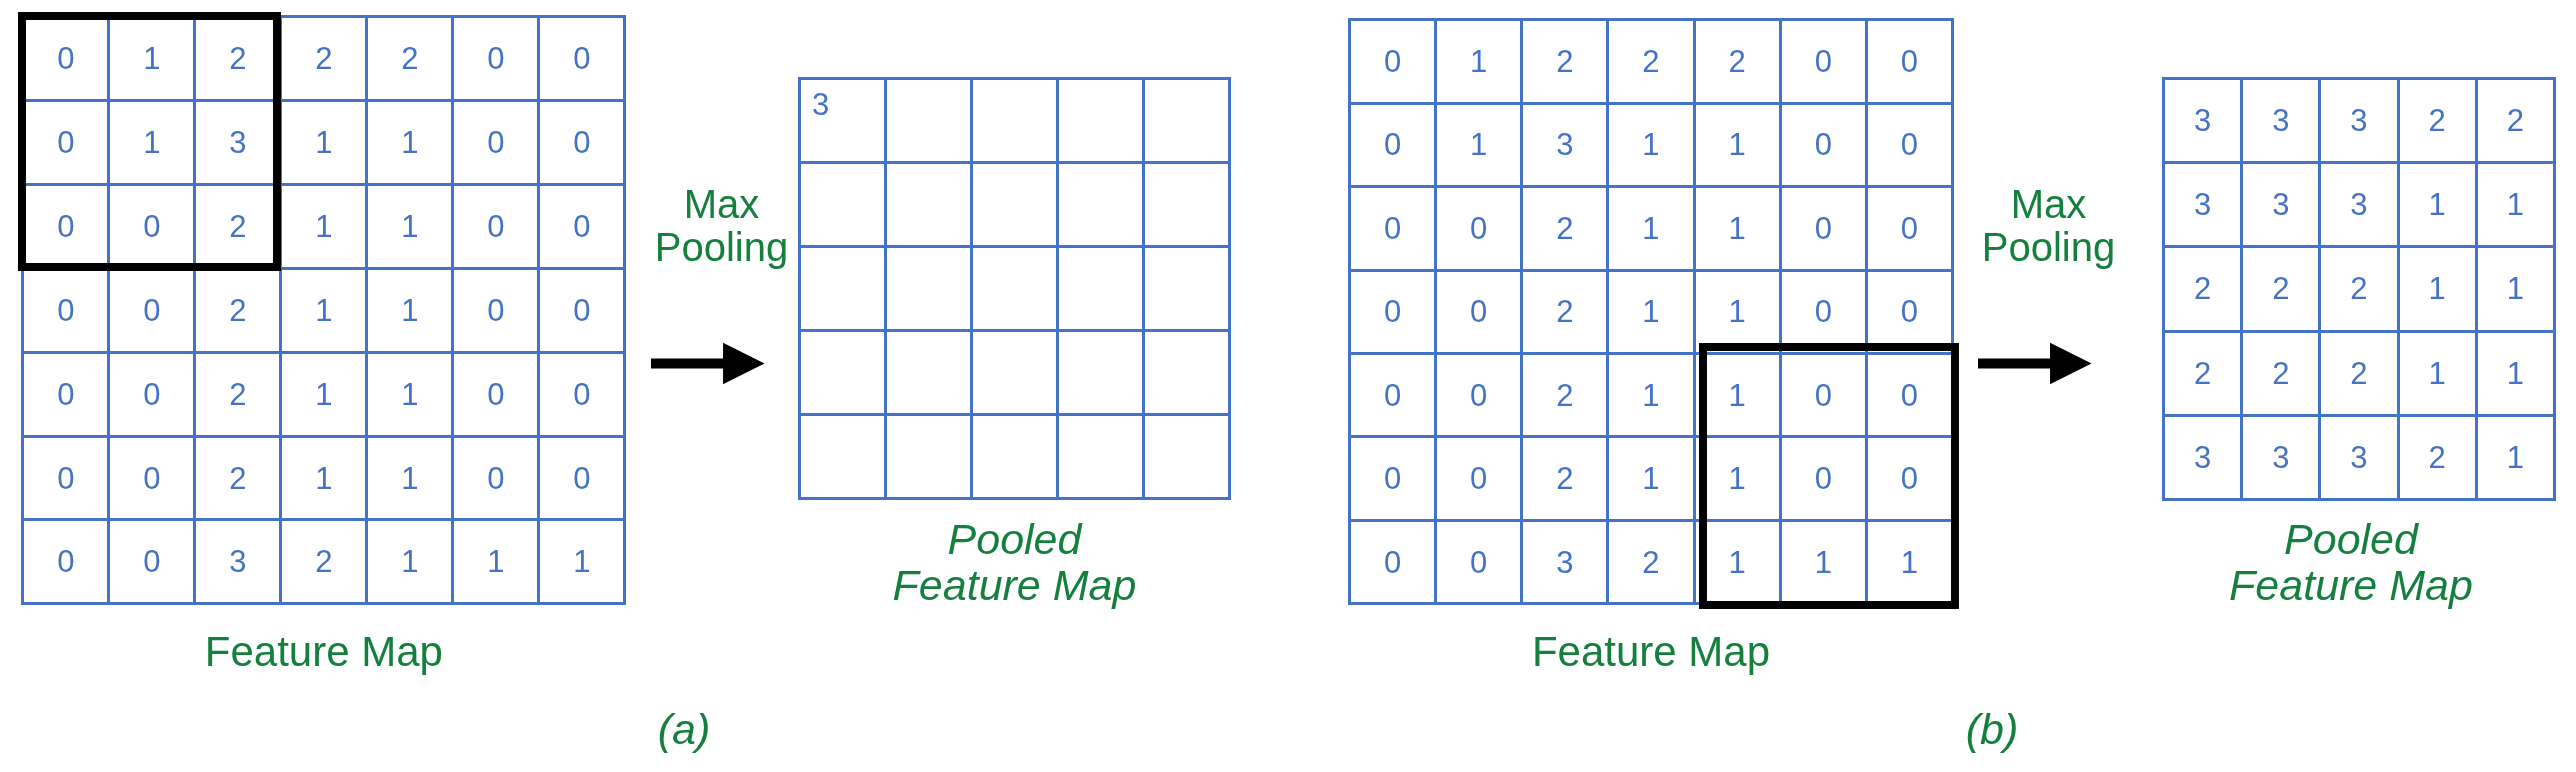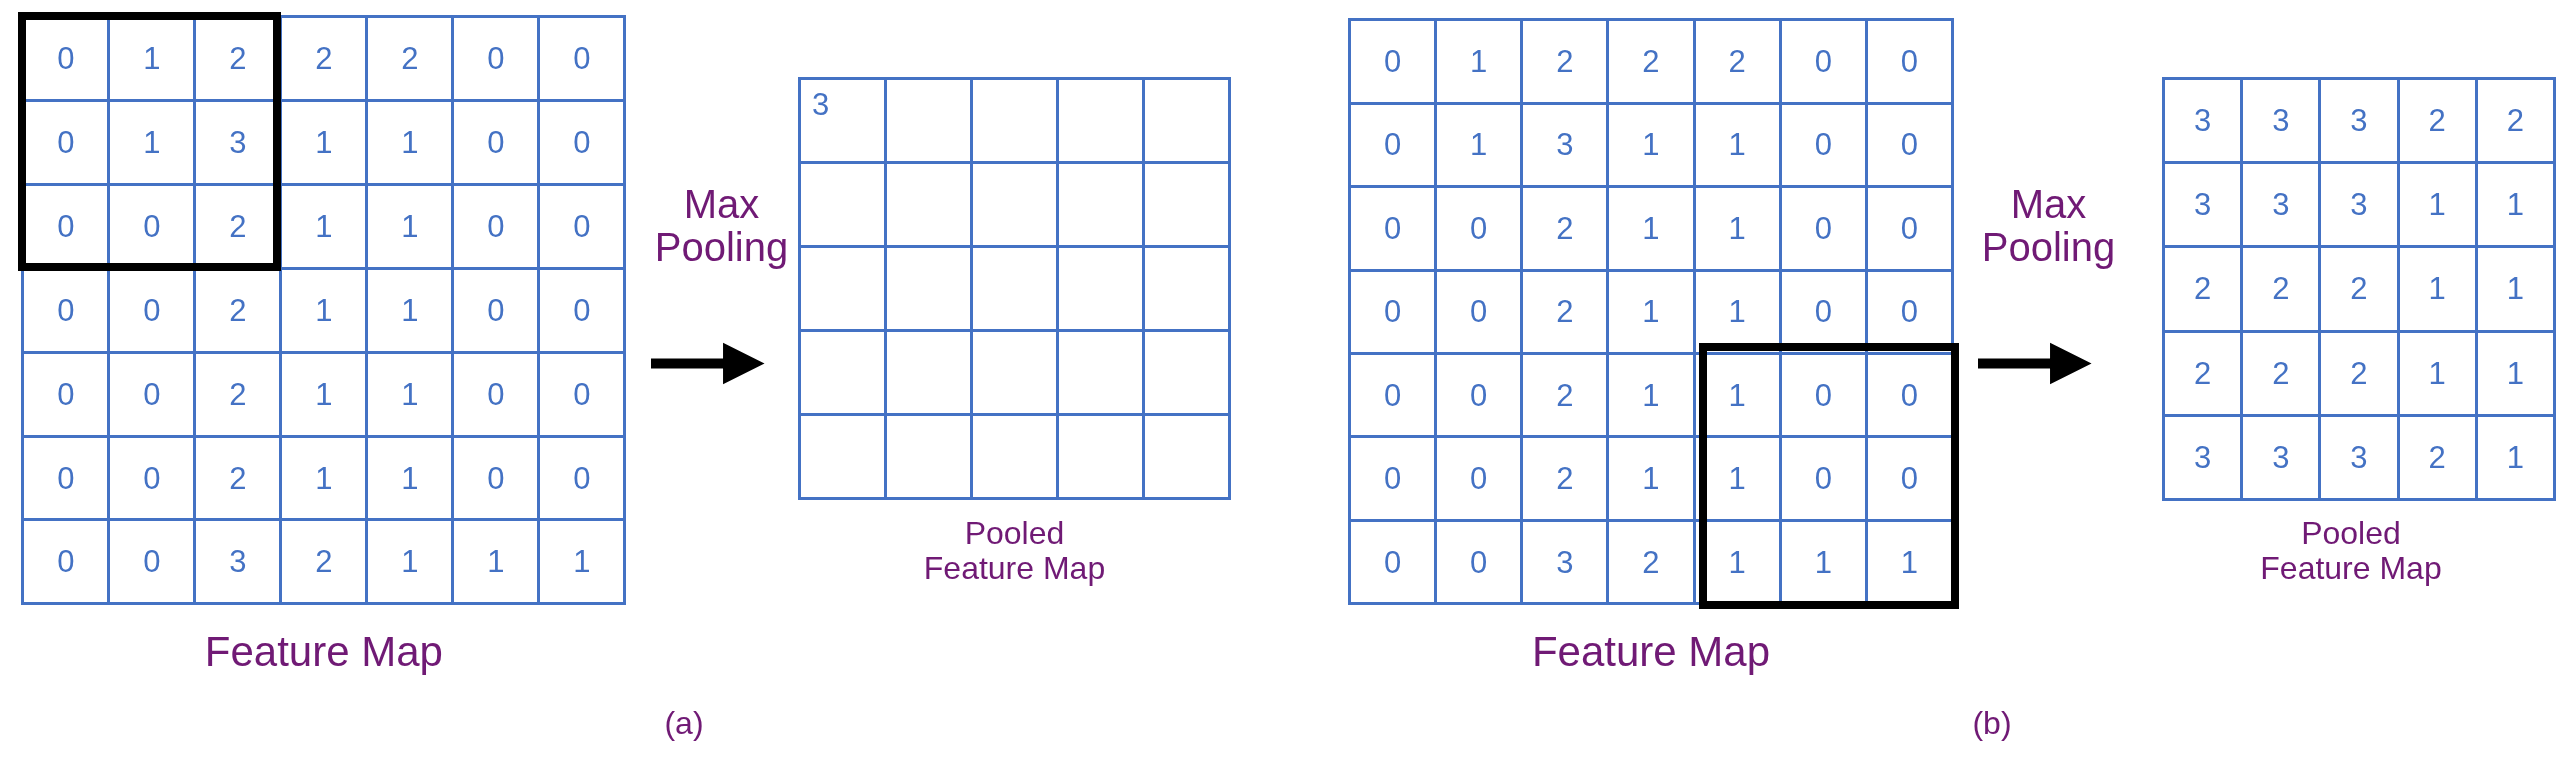--- a/index.html
+++ b/index.html
@@ -53,31 +53,31 @@
   .highlight {
     position: absolute;
     box-sizing: border-box;
     border: 8px solid #000000;
     pointer-events: none;
   }
 
   
   .label {
     position: absolute;
-    color: #701a75;
+    color: #15803d;
     font-family: "Liberation Sans", sans-serif;
     font-weight: 400;
     line-height: 1.08;
     text-align: center;
     white-space: pre-line;
     user-select: none;
   }
   .op-label { font-size: 40px; }
   .cap-label { font-size: 42px; }
-  .panel-label { font-size: 32px; }
+  .panel-label { font-size: 43px; font-style: italic; }
 
   
   .arrow {
     position: absolute;
   }
 </style>
 </head>
 <body>
 
 <div id="canvas">

